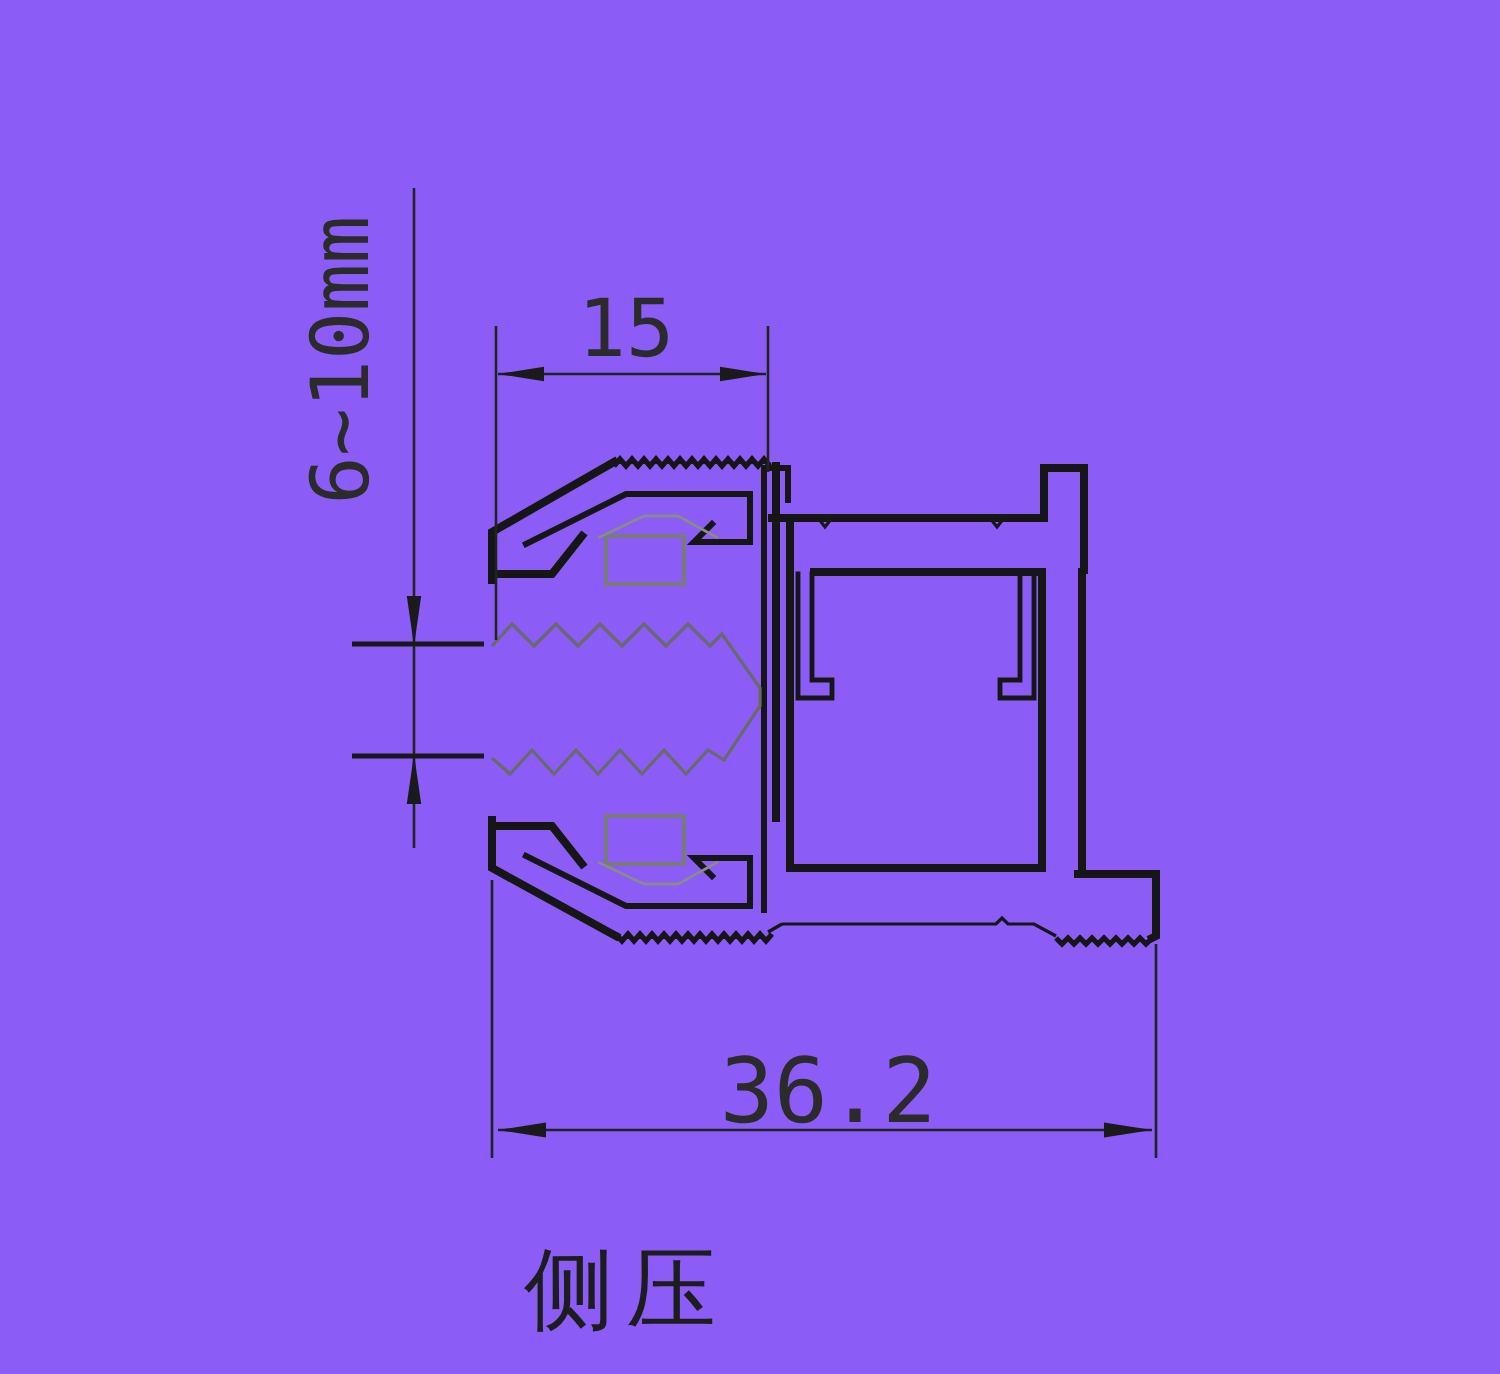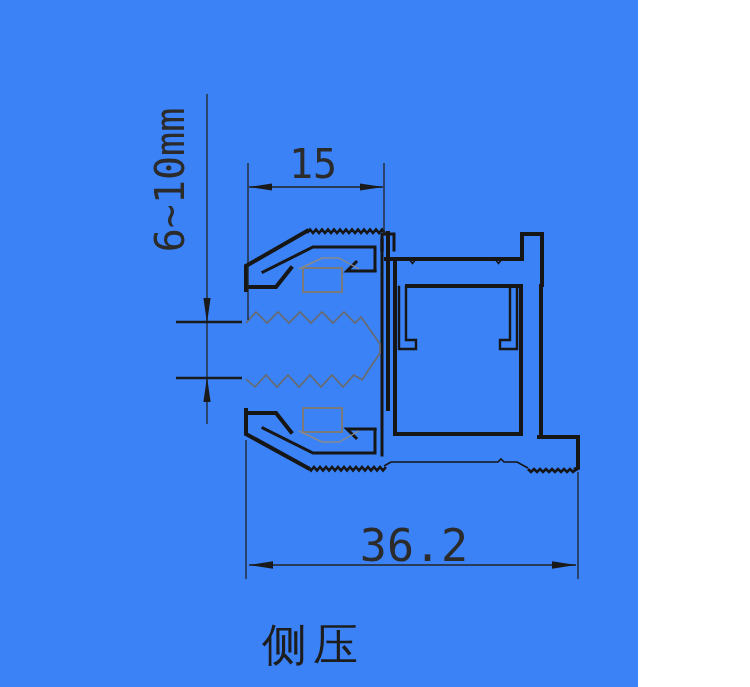--- a/index.html
+++ b/index.html
@@ -1,16 +1,16 @@
 <!DOCTYPE html>
 <html><head>
 <meta charset="utf-8">
 <style>
   html,body{margin:0;padding:0;background:#ffffff;}
-  .stage{position:relative;width:638px;height:687px;background:#3b82f6;overflow:hidden;
+  .stage{position:relative;width:750px;height:687px;background:#8b5cf6;overflow:hidden;
          font-family:"DejaVu Sans", sans-serif;}
   svg{position:absolute;left:0;top:0;}
   .w4{stroke:#161616;stroke-width:4;fill:none;stroke-linecap:square;stroke-linejoin:miter;}
   .w3{stroke:#161616;stroke-width:3;fill:none;stroke-linecap:square;stroke-linejoin:miter;}
   .w26{stroke:#161616;stroke-width:2.6;fill:none;stroke-linecap:butt;stroke-linejoin:miter;}
   .w24{stroke:#161616;stroke-width:2.4;fill:none;stroke-linecap:square;stroke-linejoin:miter;}
   .w16{stroke:#161616;stroke-width:1.6;fill:none;}
   .glass{stroke:#6a6a6a;stroke-width:1.6;fill:none;stroke-linejoin:miter;}
   .gasket{stroke:#7a7a7a;stroke-width:2;fill:none;}
   .gasketThin{stroke:#8a8a8a;stroke-width:1.4;fill:none;}

